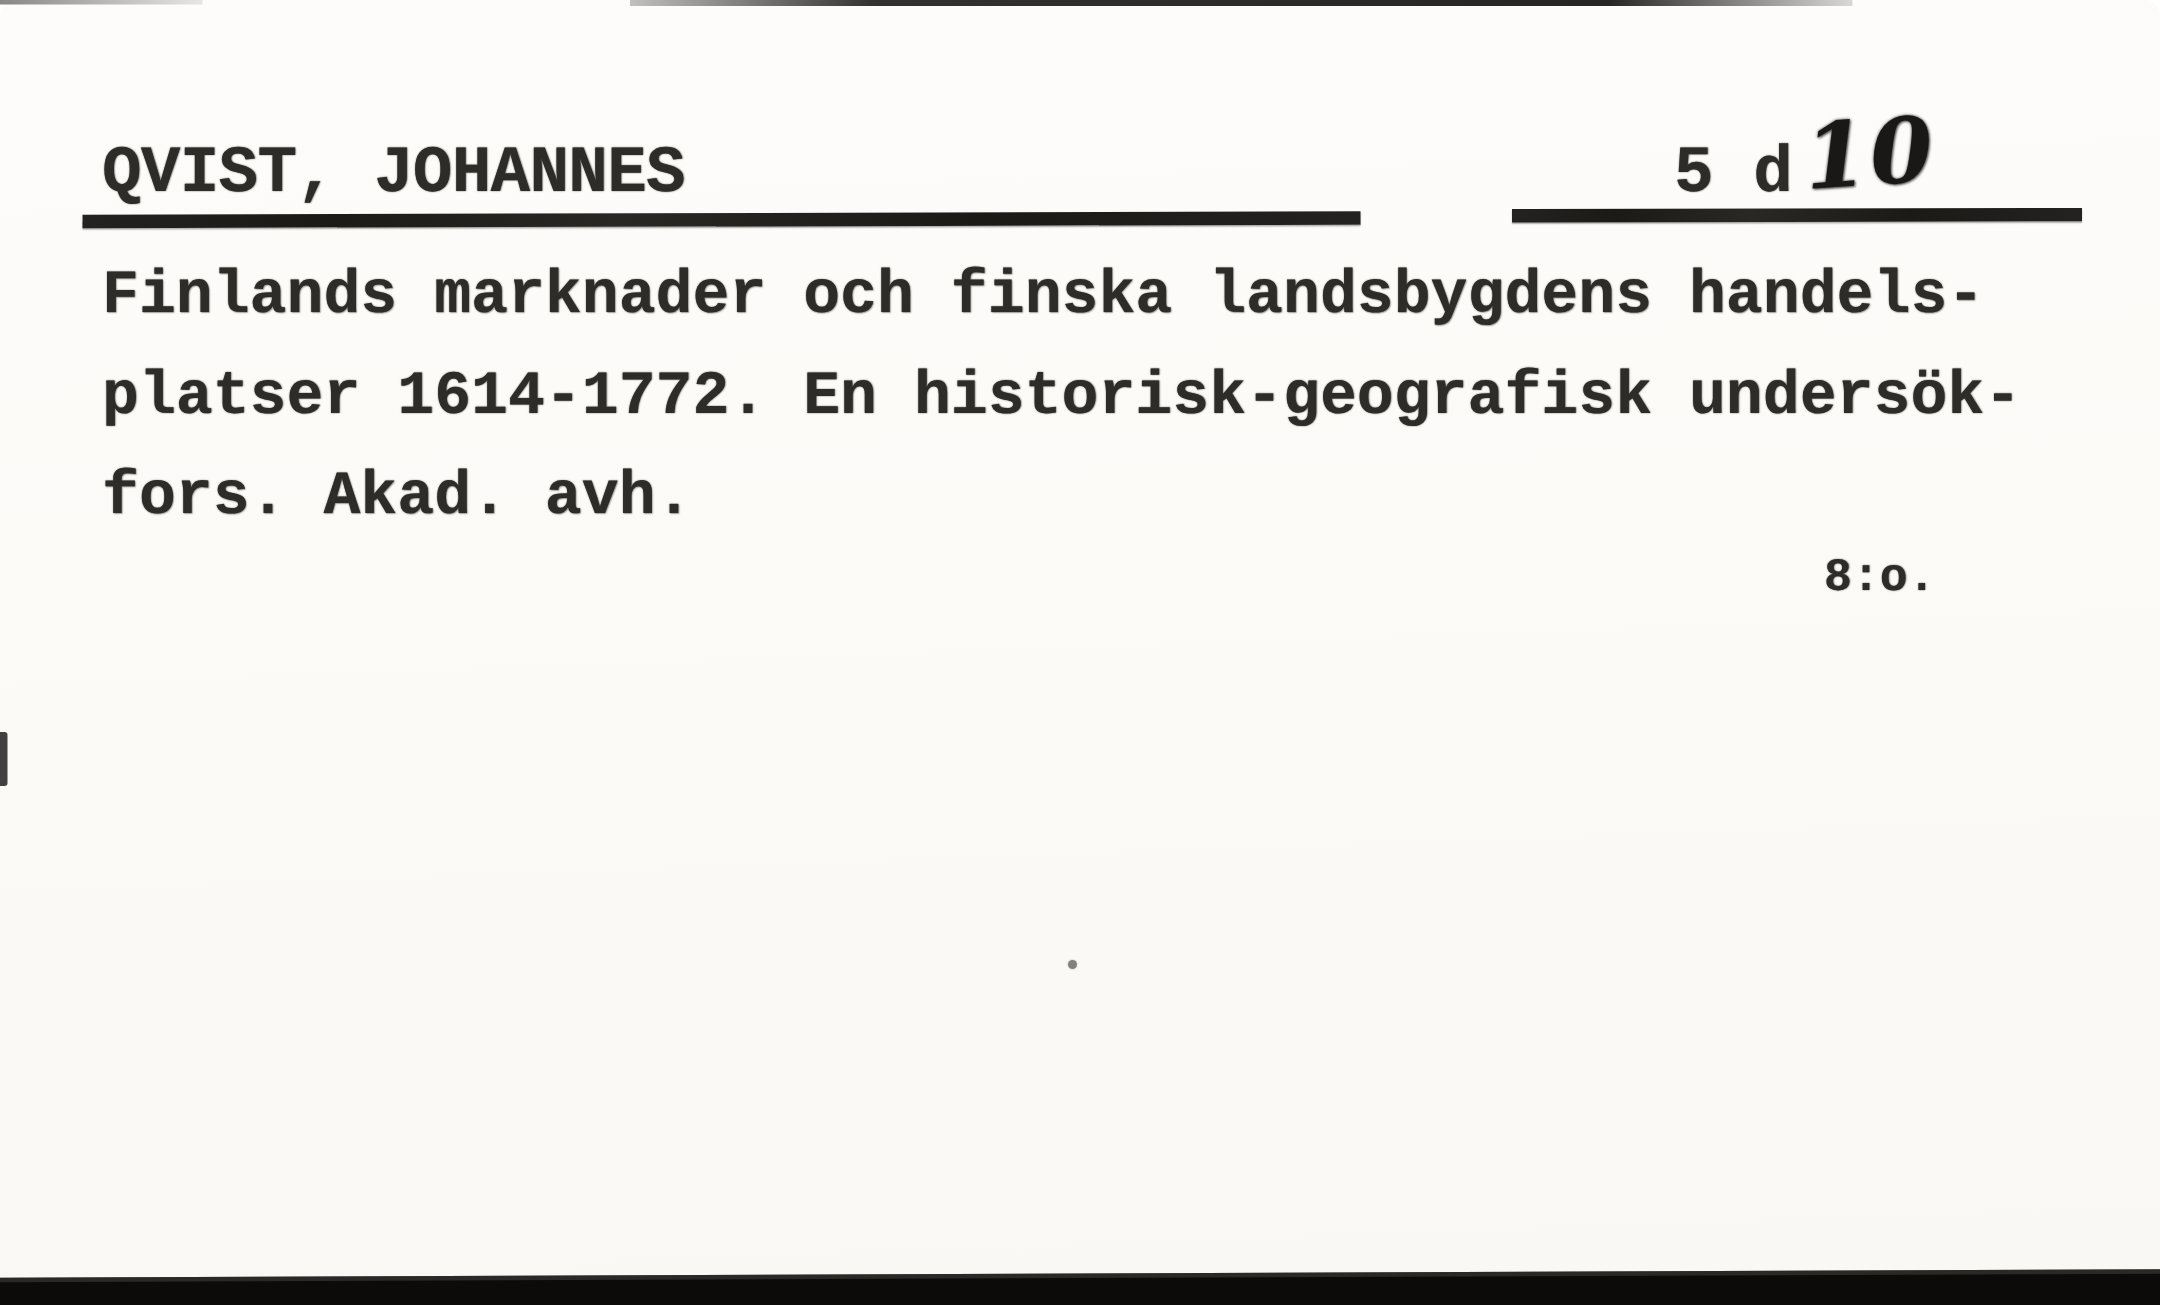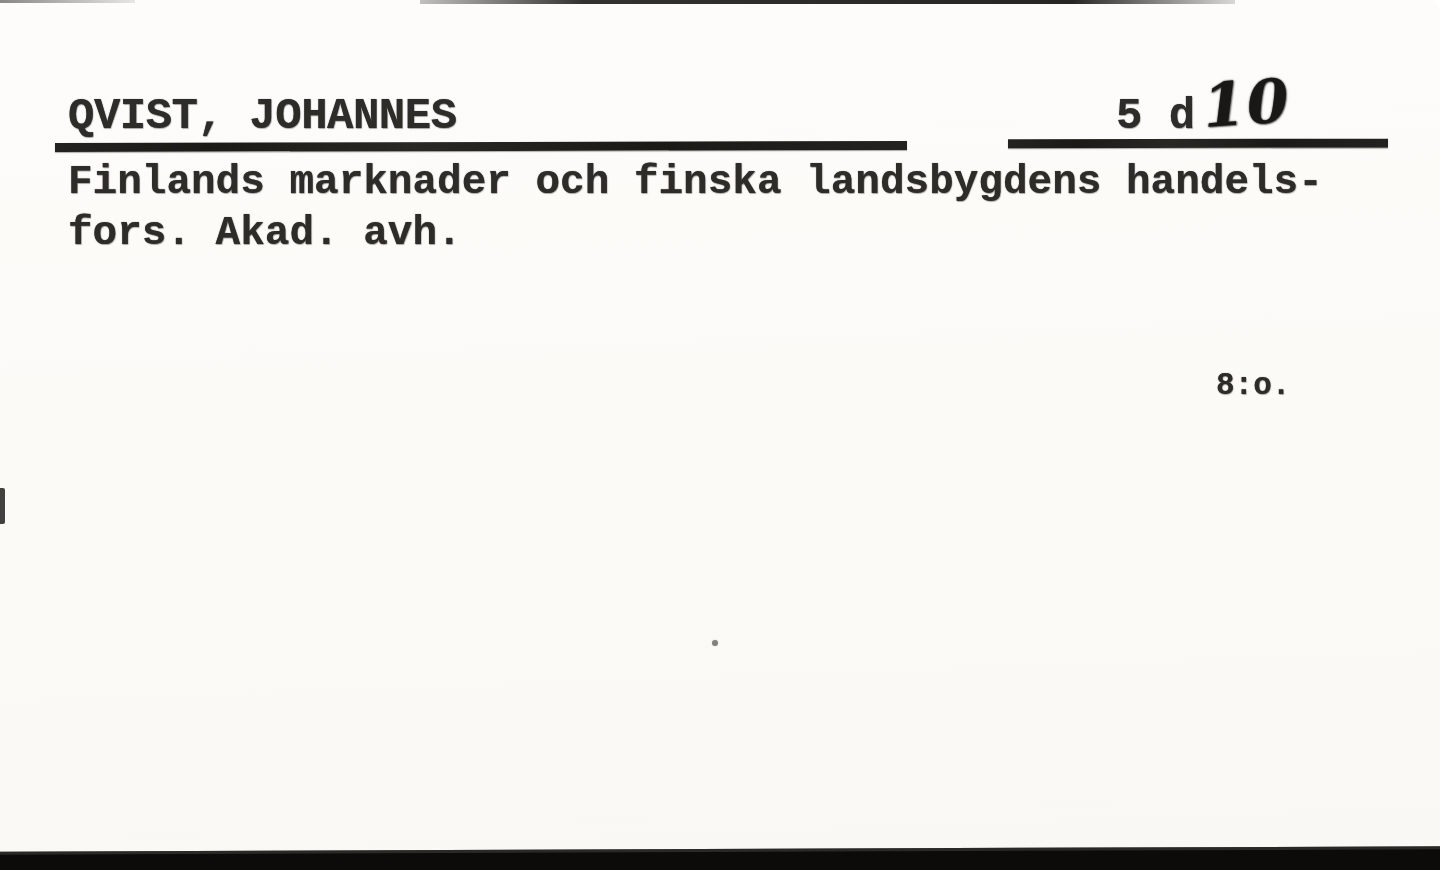--- a/index.html
+++ b/index.html
@@ -76,20 +76,21 @@
   }
   .body-lines {
     position: absolute;
     left: 68px;
     top: 157px;
     font-size: 41px;
     line-height: 51px;
   }
   .body-lines .line {
     white-space: pre;
+    margin-top: 16px;
   }
   .format-line {
     position: absolute;
     left: 1216px;
     top: 360px;
     font-size: 31px;
     line-height: 51px;
     white-space: pre;
   }
   
@@ -151,20 +152,21 @@
 
   <div class="shelf-mark type">5 d</div>
 
   <div class="handwritten">10</div>
 
   <div class="rule rule-left"></div>
   <div class="rule rule-right"></div>
 
   <div class="body-lines type">
     <div class="line">Finlands marknader och finska landsbygdens handels-</div>
+    <div class="line">platser 1614-1772. En historisk-geografisk undersök-</div>
     <div class="line">fors. Akad. avh.</div>
   </div>
 
   <div class="format-line type">8:o.</div>
 
   <div class="edge-tick"></div>
   <div class="speck"></div>
 
   <div class="scan-bottom"></div>
 

